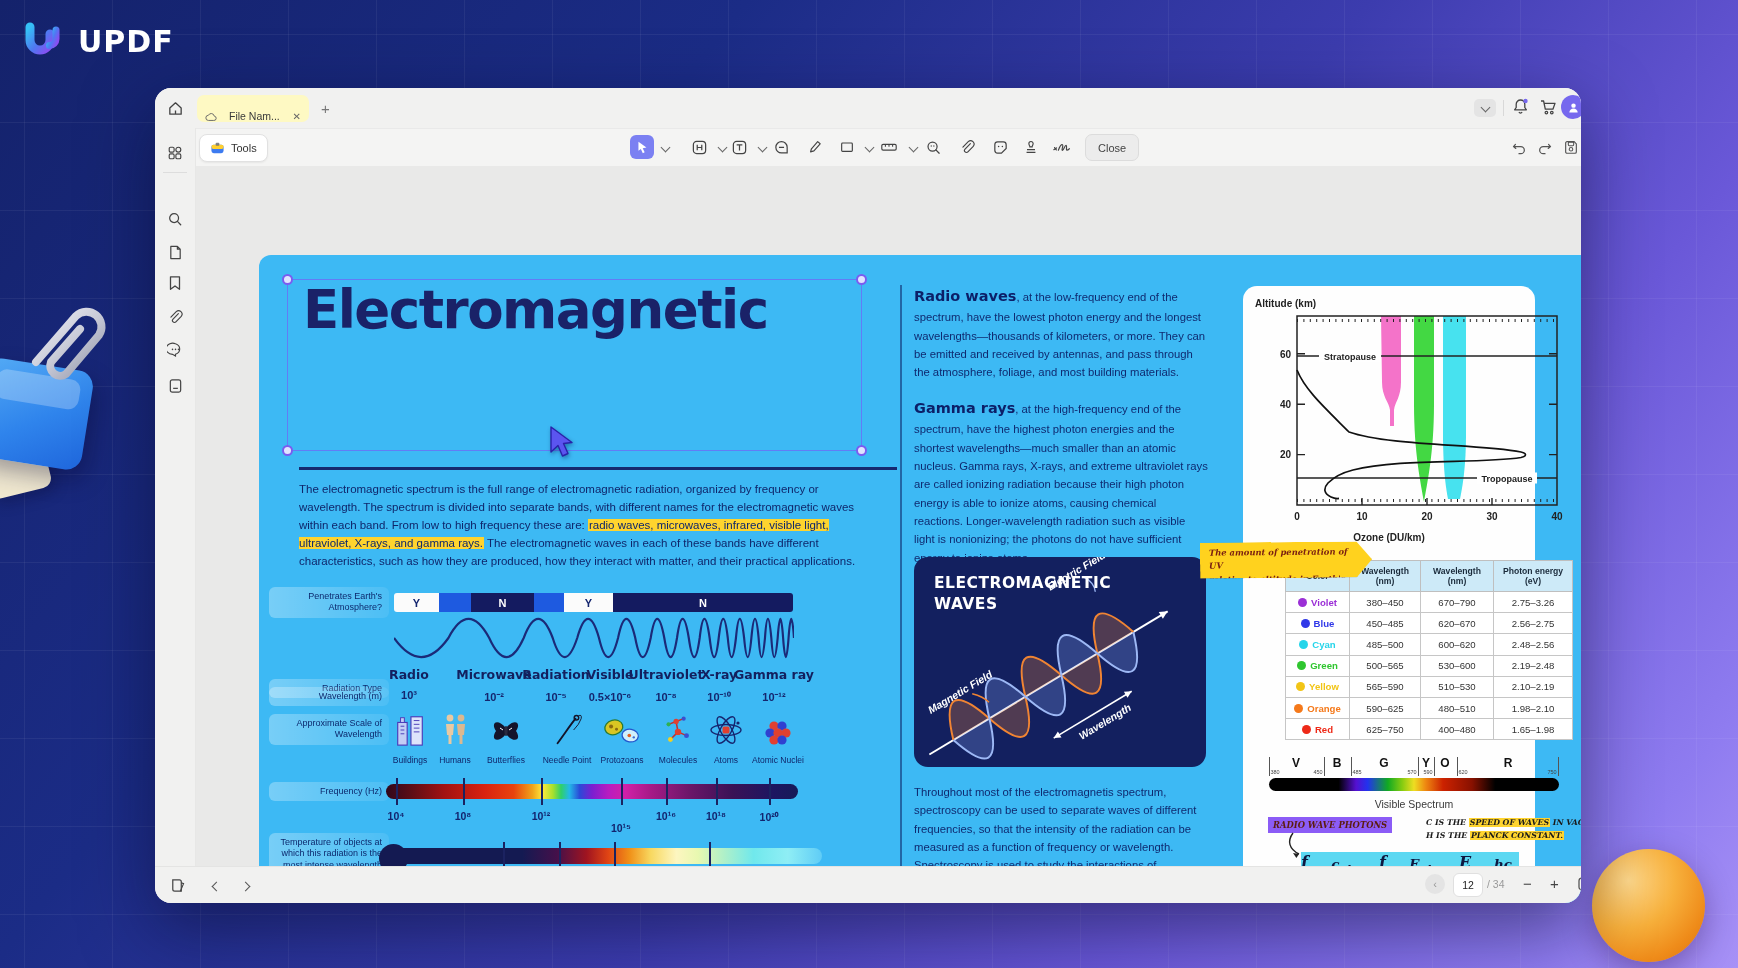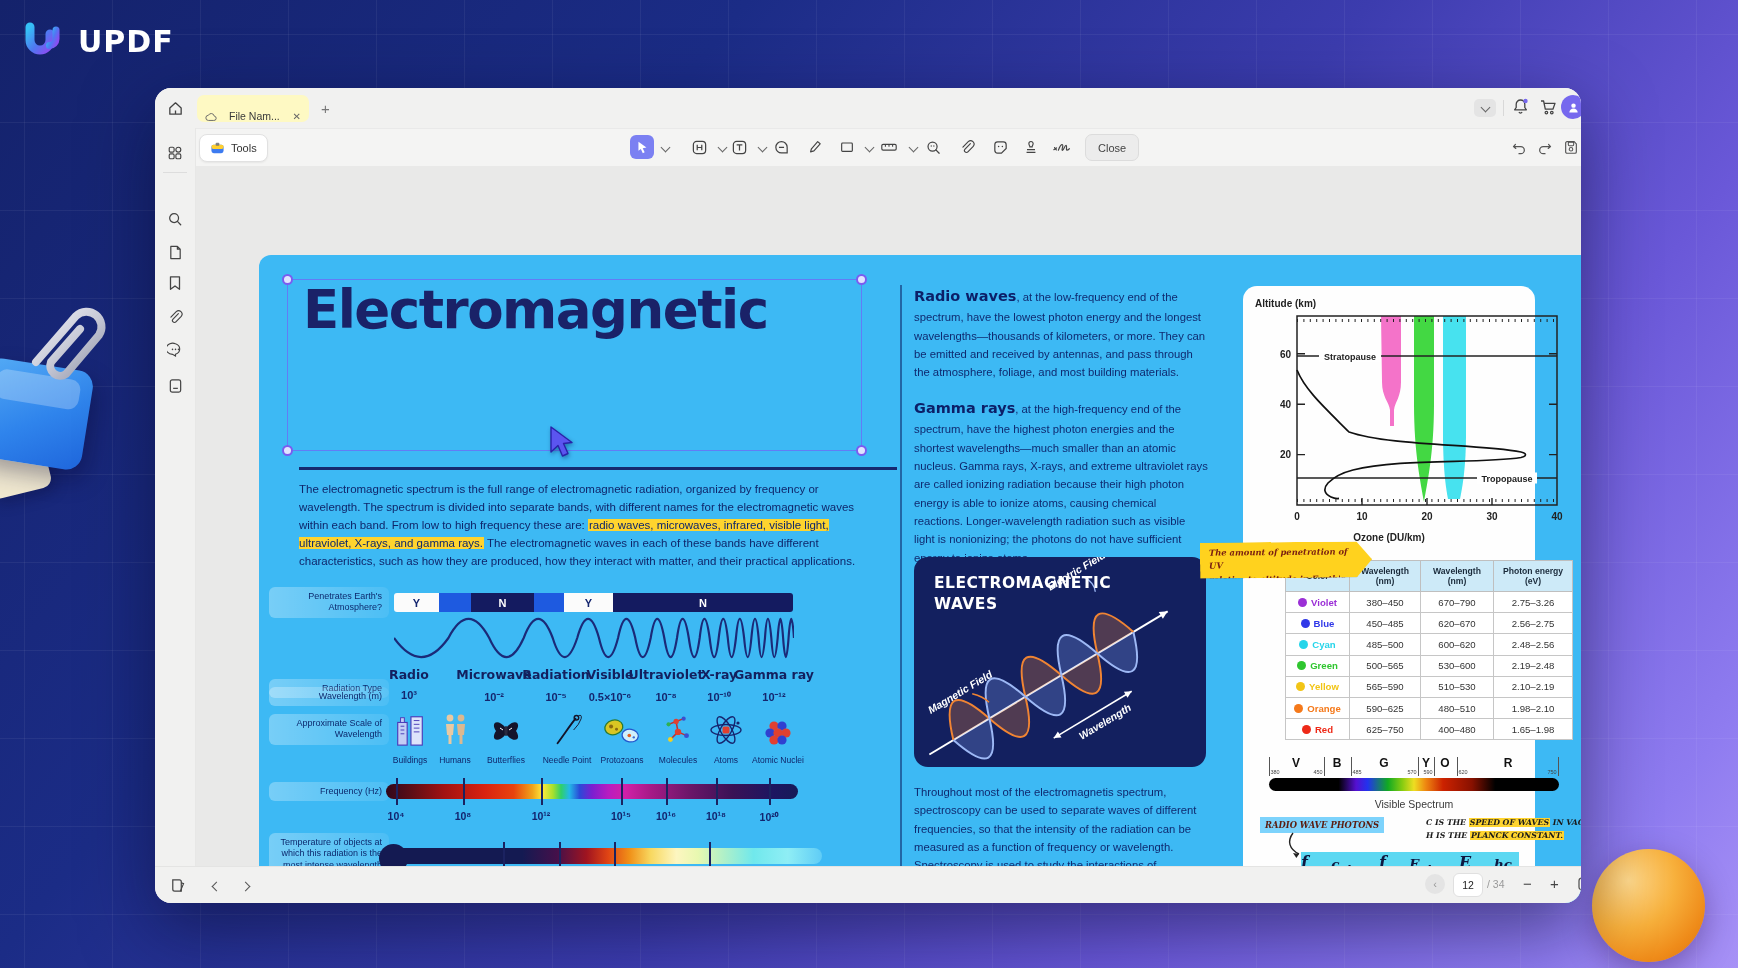--- a/index.html
+++ b/index.html
@@ -81,21 +81,21 @@
   .cdot{display:inline-block;width:9px;height:9px;border-radius:50%;margin-right:4px;vertical-align:-1px;}
   .cname{font-weight:700;font-size:9.6px;}
   .vs-wrap{position:absolute;left:26px;top:470px;width:290px;}
   .vs-letter{position:absolute;transform:translateX(-50%);top:0;font-size:12px;font-weight:800;color:#111;}
   .vs-bound{position:absolute;top:1px;width:1px;height:19px;background:#555;}
   .vs-num{position:absolute;transform:translateX(-50%);top:13px;font-size:5.5px;color:#444;}
   .vs-bar{position:absolute;left:0;top:22px;width:290px;height:13px;border-radius:7px;
     background:linear-gradient(90deg,#000 0%,#000 24%,#5510d0 30%,#2233ee 34%,#11aa22 41%,#88cc11 46%,#eedd22 50%,#ee8811 54%,#cc2200 60%,#881100 70%,#000 78%,#000 100%);}
   .vs-caption{position:absolute;left:0;top:42px;width:290px;text-align:center;font-size:10.5px;color:#3a3a3a;}
   .hand{font-family:"DejaVu Serif",serif;font-style:italic;font-weight:700;}
-  .note-chip{position:absolute;left:17px;top:531px;background:#7dd3fc;color:#5c1c0e;font-size:8.4px;padding:3px 5px;}
+  .note-chip{position:absolute;left:25px;top:531px;background:#8b5cf6;color:#5c1c0e;font-size:8.4px;padding:3px 5px;}
   .right-notes{position:absolute;left:183px;top:530px;font-size:7.8px;color:#1a1a1a;line-height:1.7;white-space:nowrap;}
   .formula{position:absolute;left:58px;top:566px;width:218px;height:40px;background:#5cd8f2;border-bottom:4px solid #44cc44;
     display:flex;align-items:center;justify-content:center;color:#0e1840;font-size:16px;}
   .fr{display:inline-flex;flex-direction:column;align-items:center;line-height:1.05;margin:0 3px;font-size:13.5px;}
   .fr .num{border-bottom:1.6px solid #0e1840;padding:0 4px 0px;}
   .sticky{position:absolute;left:941px;top:287px;width:172px;height:36px;background:#ffd21e;z-index:6;
     clip-path:polygon(0 0,91% 0,100% 50%,91% 100%,0 100%);padding:4px 16px 4px 9px;box-sizing:border-box;
     color:#7a2012;font-size:8.4px;line-height:1.6;transform:rotate(-.5deg);box-shadow:2px 3px 6px rgba(0,0,0,.25);}
   .cursor-arrow{position:absolute;left:288px;top:170px;z-index:8;filter:drop-shadow(1px 2px 2px rgba(0,20,80,.4));}
   
@@ -479,21 +479,21 @@
           <div class="freq-tick" style="left:77px;"></div>
         <div class="freq-tick" style="left:155px;"></div>
           <div class="freq-tick" style="left:235px;"></div>
         <div class="freq-tick" style="left:280px;"></div>
           <div class="freq-tick" style="left:330px;"></div>
         <div class="freq-tick" style="left:383px;"></div>
       </div>
       <span class="freq-lab" style="left:137px;">10⁴</span>
       <span class="freq-lab" style="left:204px;">10⁸</span>
       <span class="freq-lab" style="left:282px;">10¹²</span>
-      <span class="freq-lab" style="left:362px;">10¹⁵</span>
+      <span class="freq-lab" style="left:362px;margin-top:12px;">10¹⁵</span>
       <span class="freq-lab" style="left:407px;">10¹⁶</span>
       <span class="freq-lab" style="left:457px;">10¹⁸</span>
       <span class="freq-lab" style="left:510px;">10²⁰</span>
 
       <div class="temp-circle"></div>
       <div class="temp-bar">
         <div class="temp-tick" style="left:109px;"></div>
           <div class="temp-tick" style="left:165px;"></div>
         <div class="temp-tick" style="left:220px;"></div>
           <div class="temp-tick" style="left:315px;"></div>

